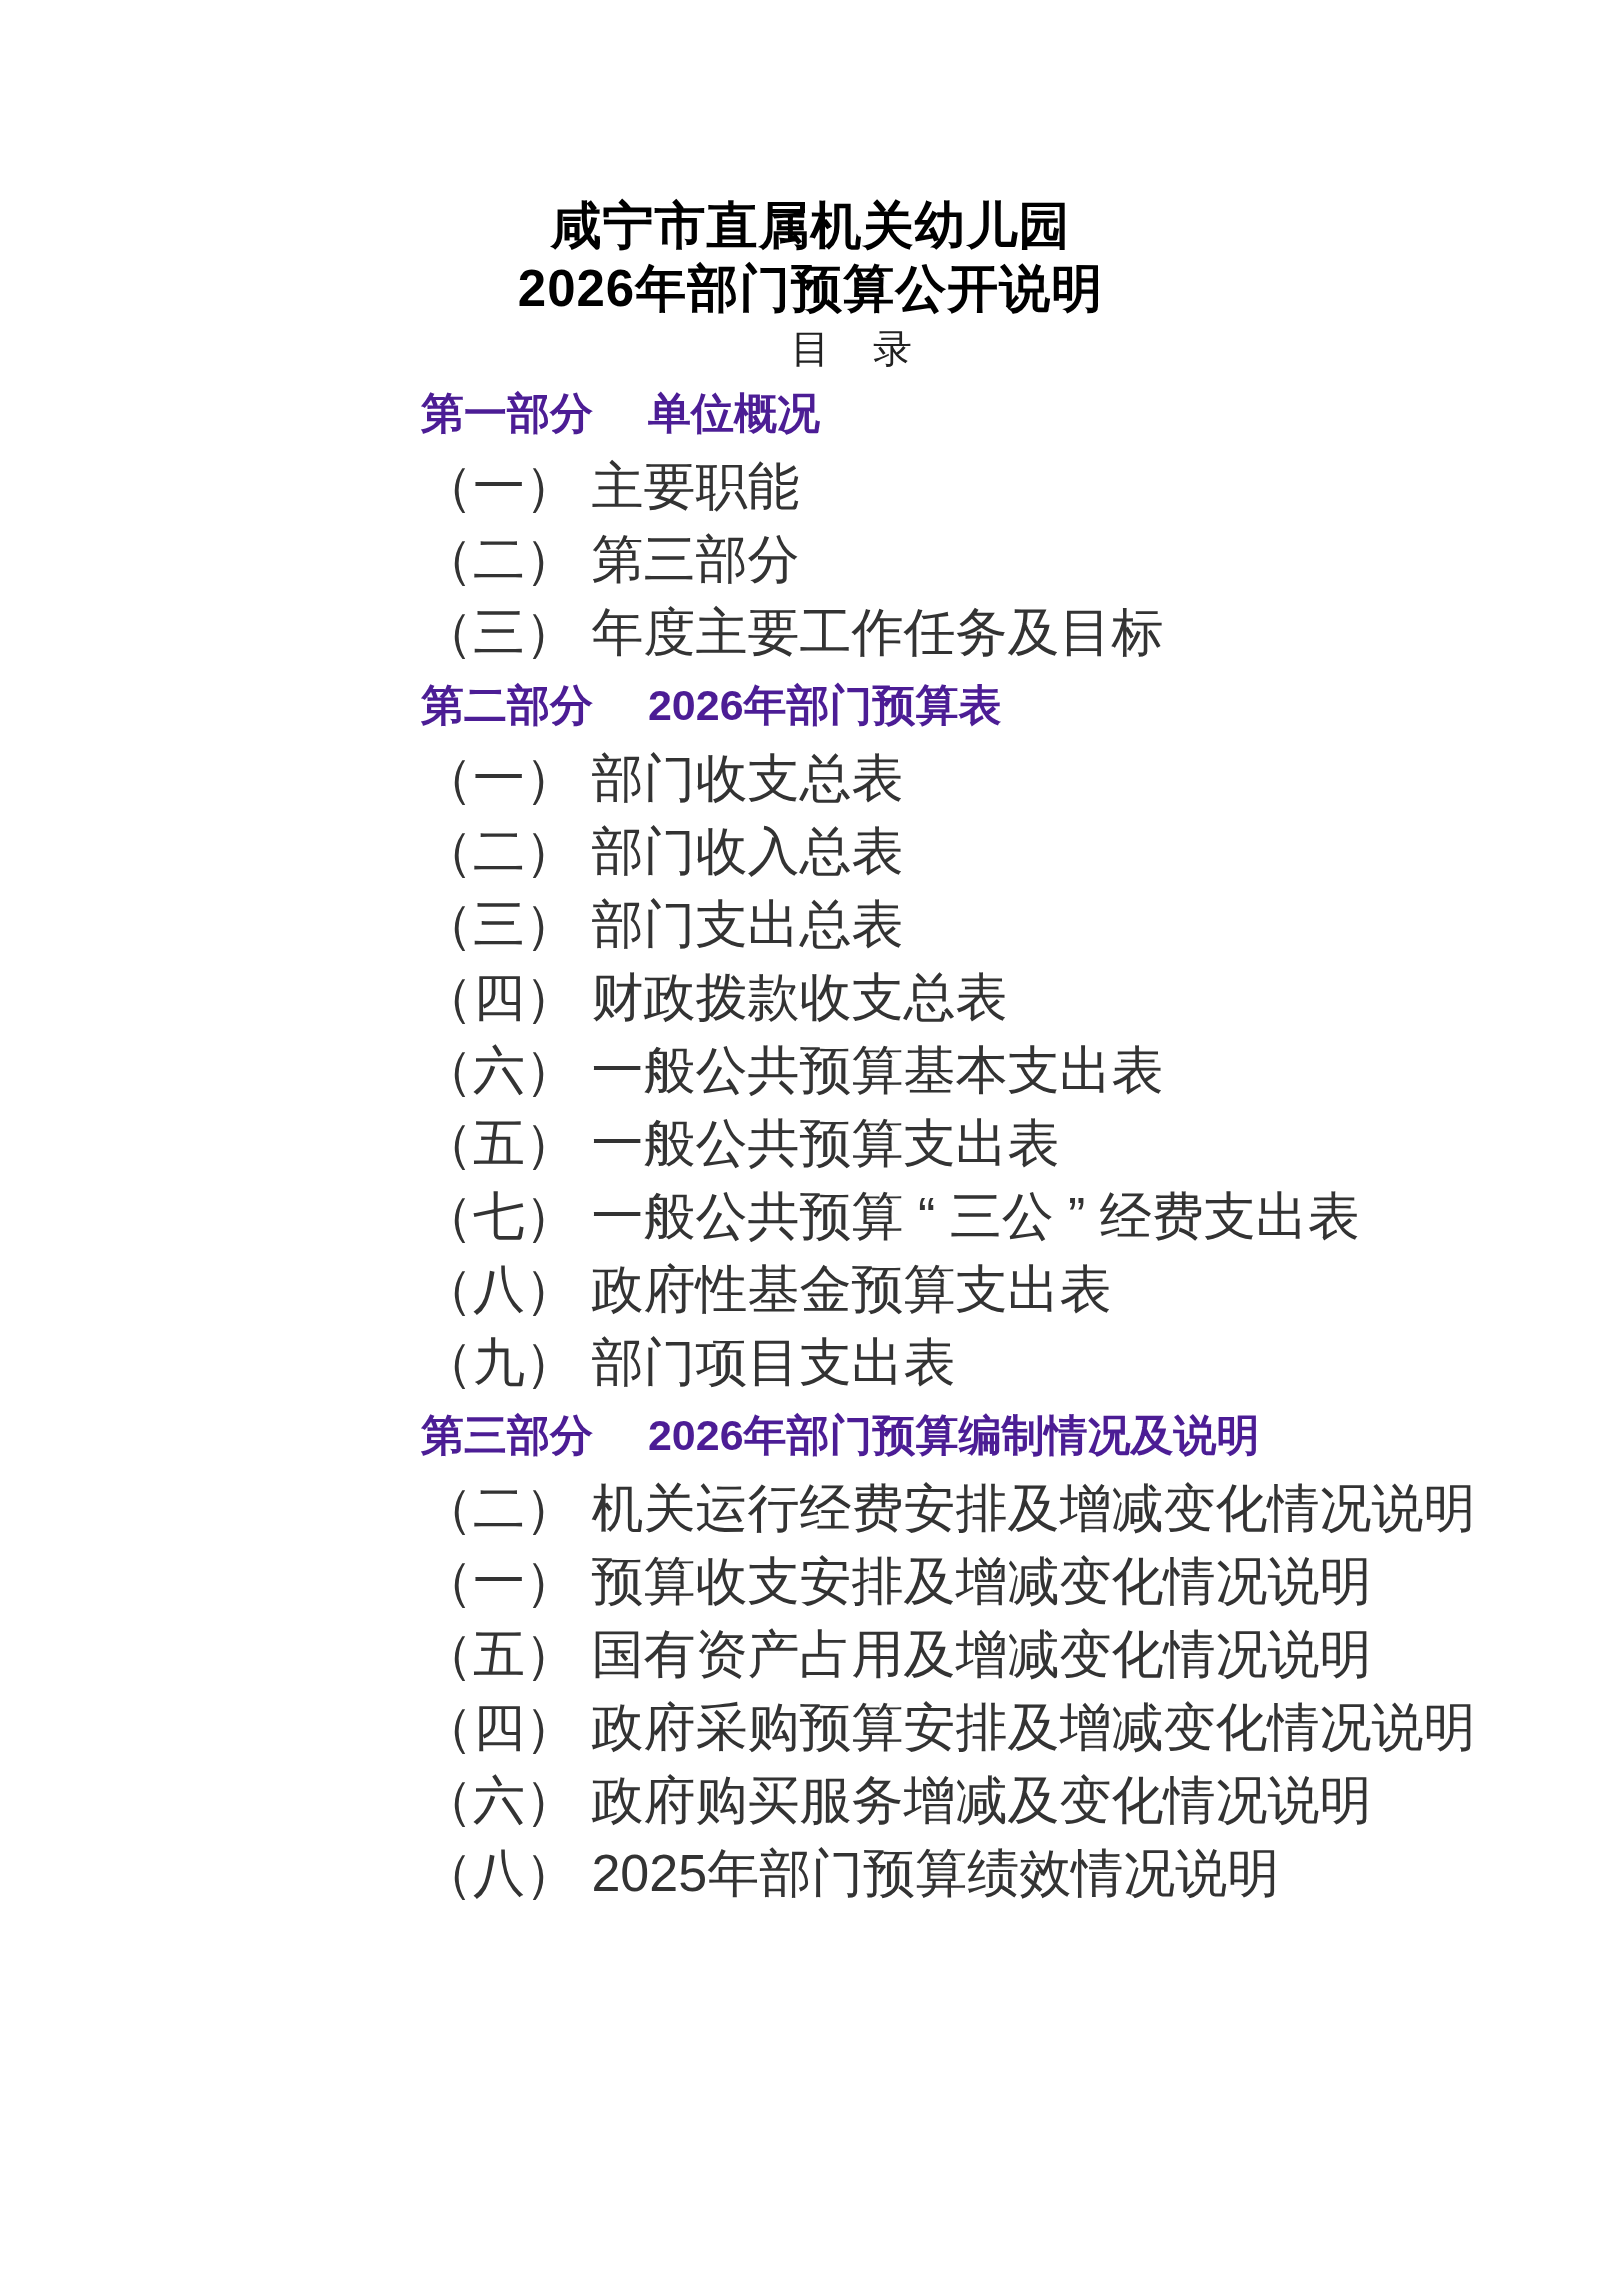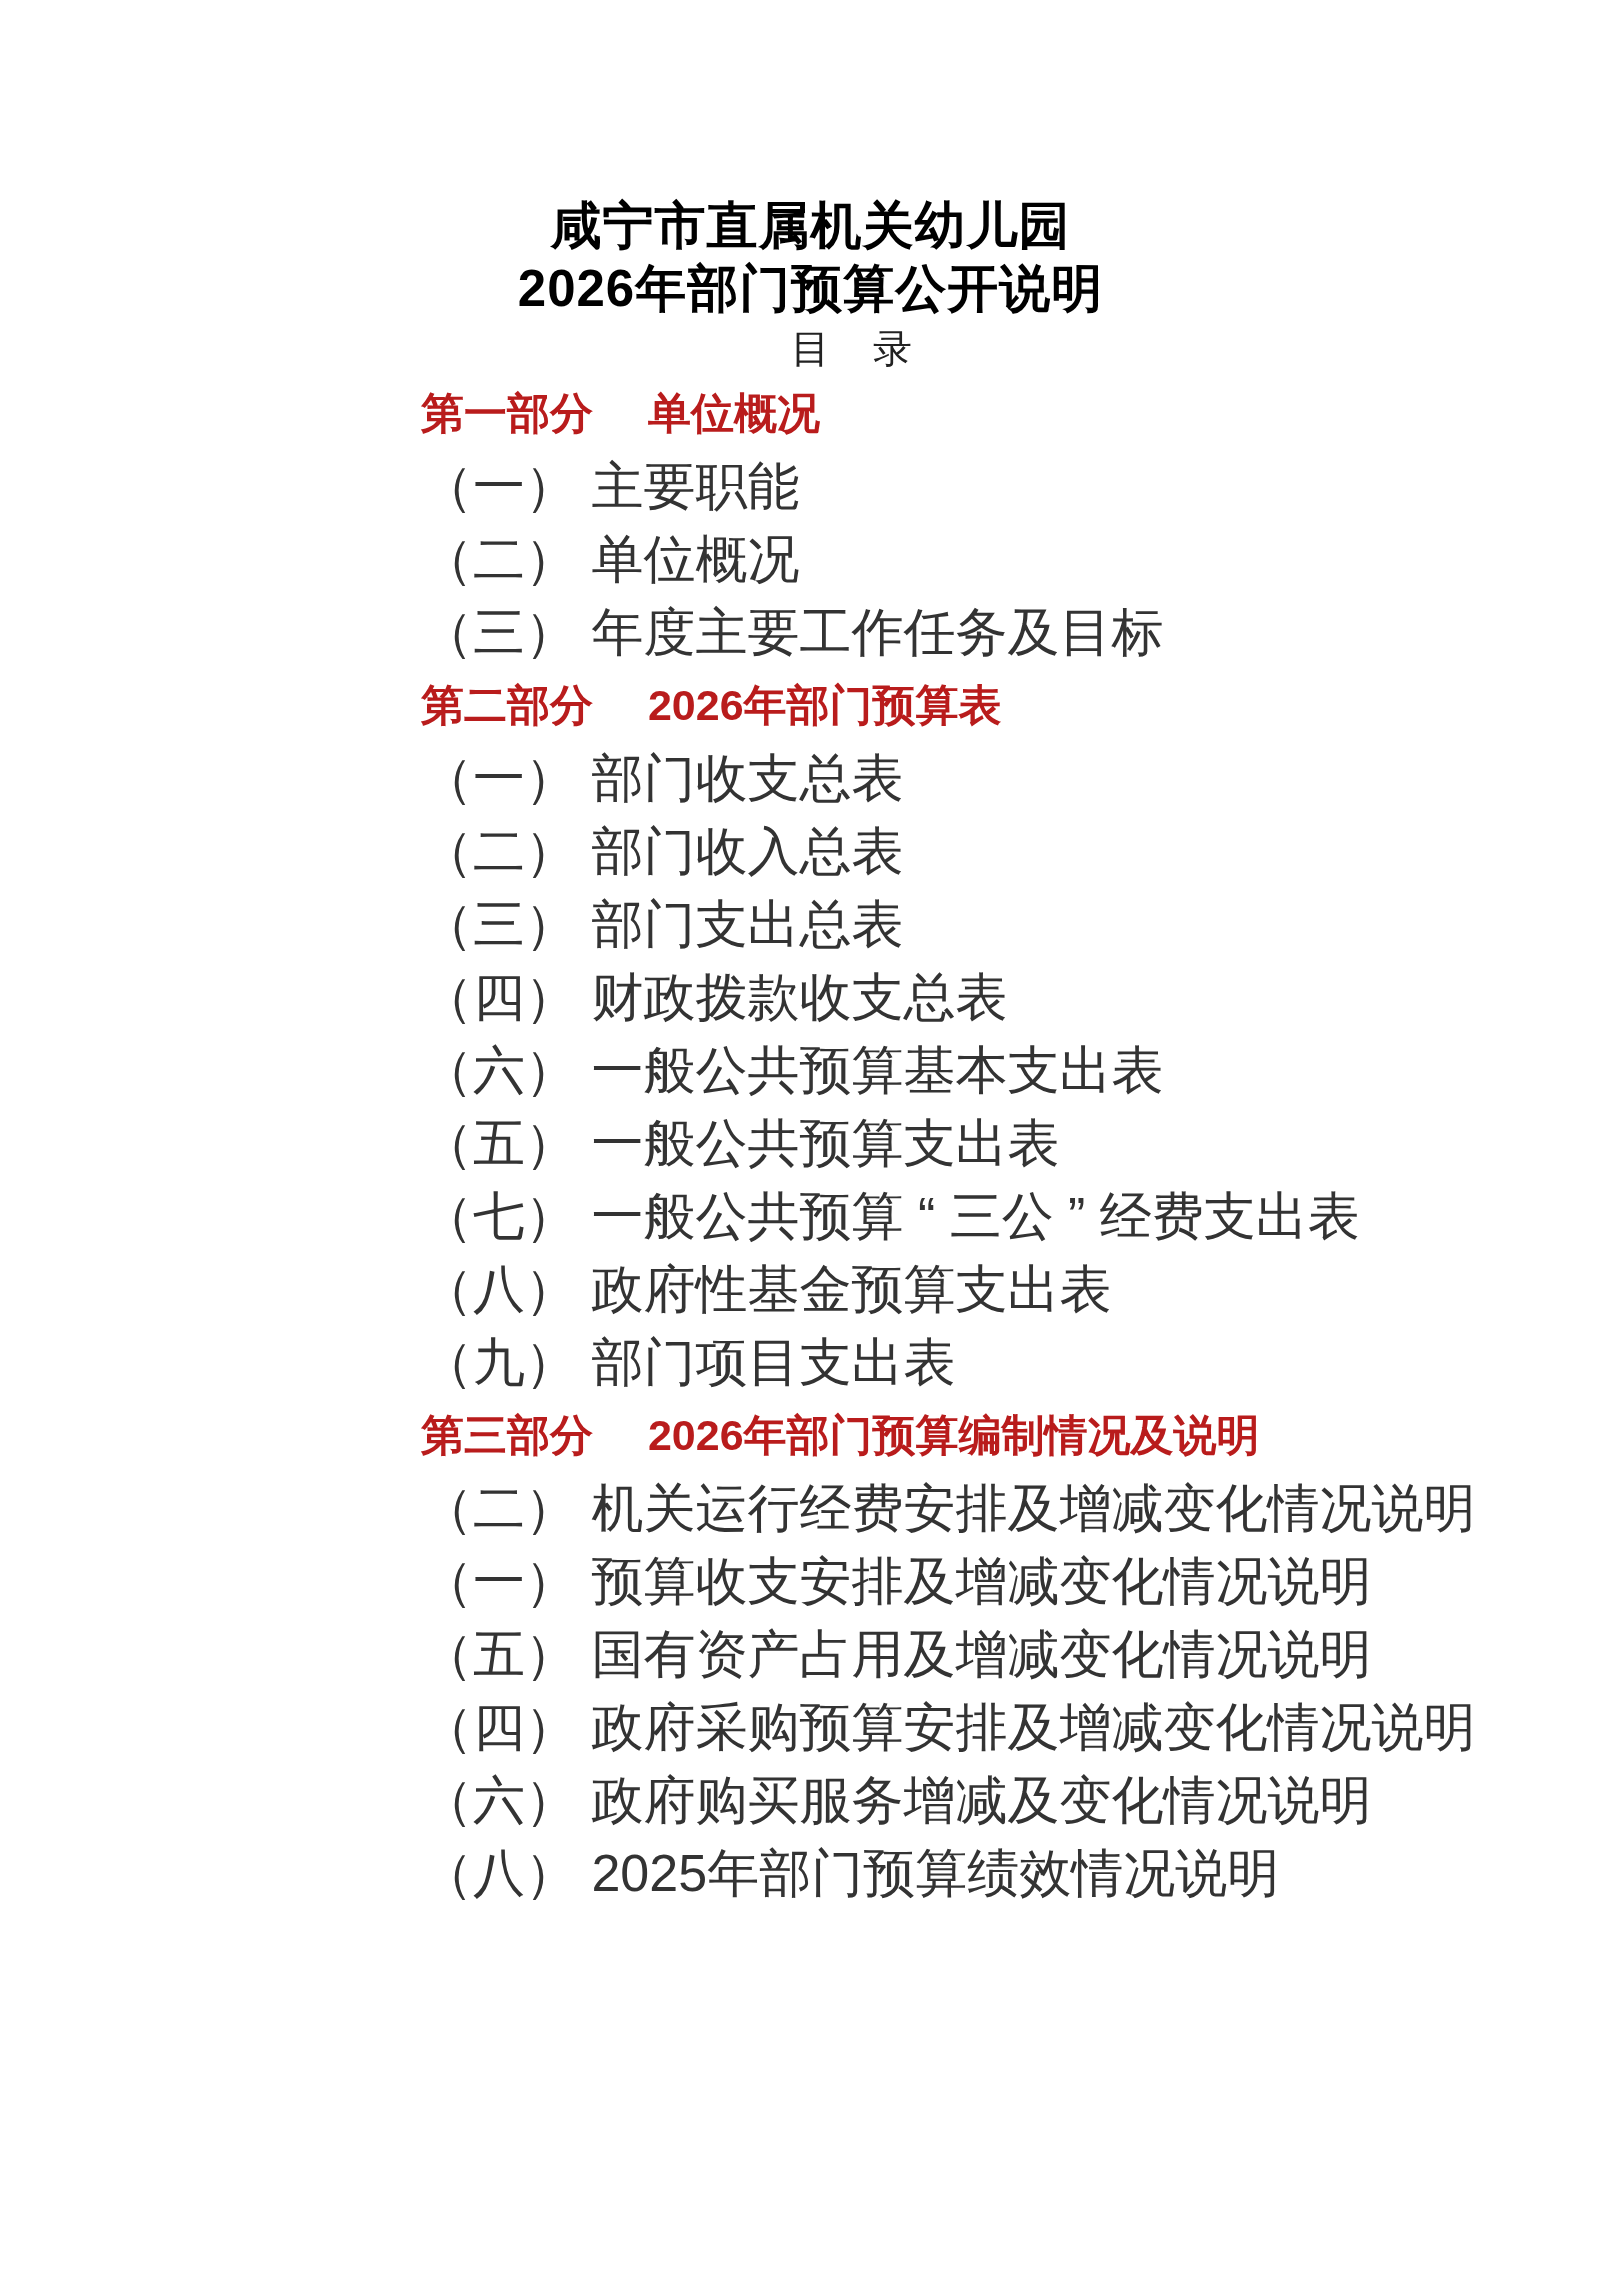--- a/index.html
+++ b/index.html
@@ -43,21 +43,21 @@
     transform: translateX(42px);
     white-space: nowrap;
   }
   .toc {
     padding-left: 421px;
   }
   .toc-section-title {
     font-size: 43px;
     line-height: 73px;
     font-weight: 700;
-    color: #b91c1c;
+    color: #4c1d95;
     white-space: nowrap;
   }
   .toc-item {
     font-size: 52px;
     line-height: 73px;
     font-weight: 400;
     color: #333333;
     white-space: nowrap;
   }
 </style>
@@ -69,21 +69,21 @@
   <div class="doc-header">
     <div class="title-line">咸宁市直属机关幼儿园</div>
     <div class="title-line">2026年部门预算公开说明</div>
     <div class="toc-heading">目　录</div>
   </div>
 
   <div class="toc">
 
     <div class="toc-section-title">第一部分　 单位概况</div>
     <div class="toc-item">（一） 主要职能</div>
-    <div class="toc-item">（二） 单位概况</div>
+    <div class="toc-item">（二） 第三部分</div>
     <div class="toc-item">（三） 年度主要工作任务及目标</div>
 
     <div class="toc-section-title">第二部分　 2026年部门预算表</div>
     <div class="toc-item">（一） 部门收支总表</div>
     <div class="toc-item">（二） 部门收入总表</div>
     <div class="toc-item">（三） 部门支出总表</div>
     <div class="toc-item">（四） 财政拨款收支总表</div>
     <div class="toc-item">（六） 一般公共预算基本支出表</div>
     <div class="toc-item">（五） 一般公共预算支出表</div>
     <div class="toc-item">（七） 一般公共预算 “ 三公 ” 经费支出表</div>

